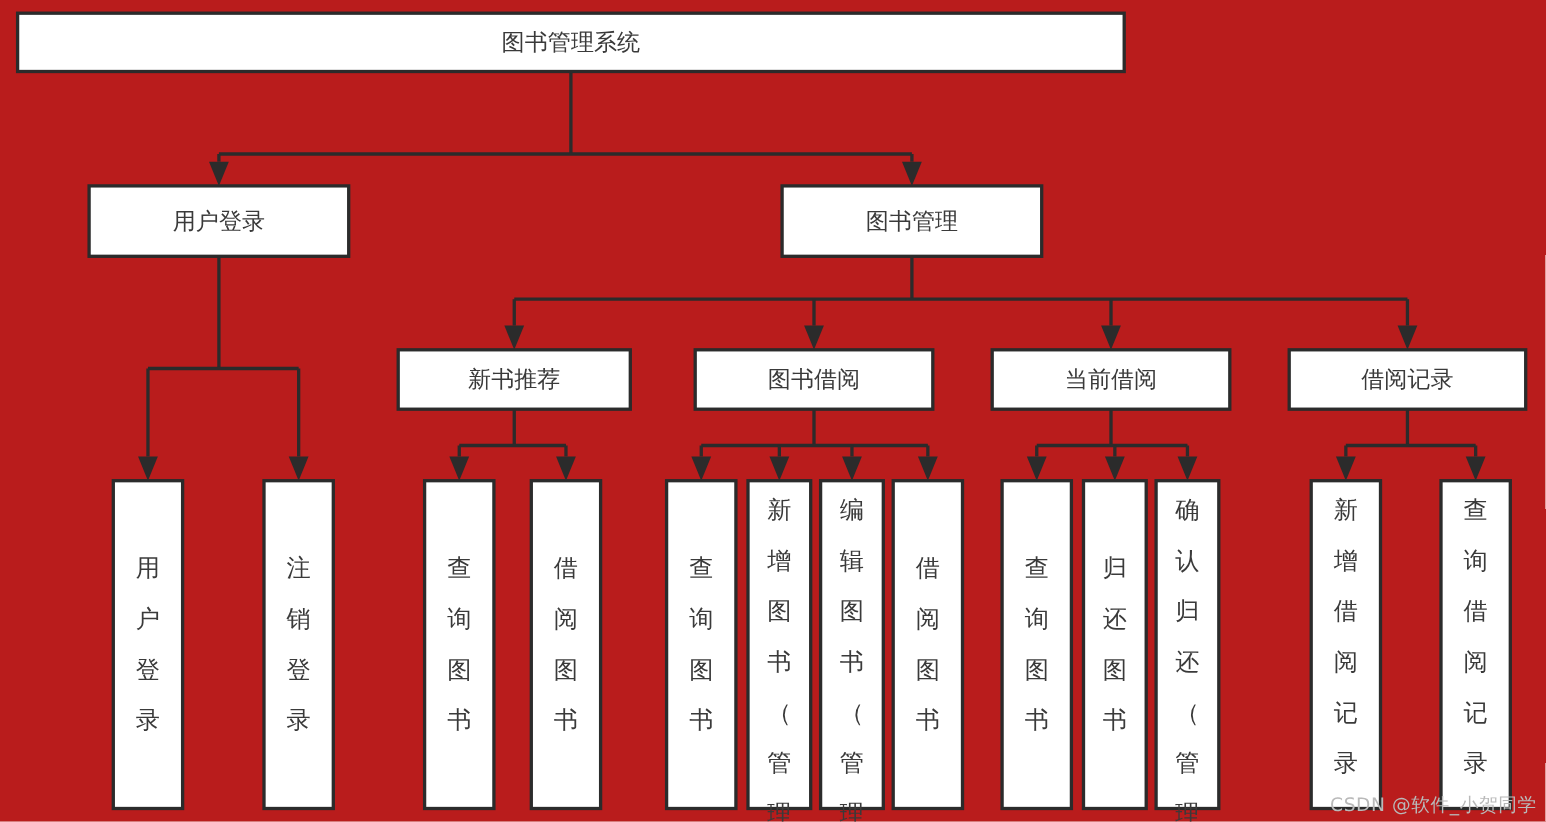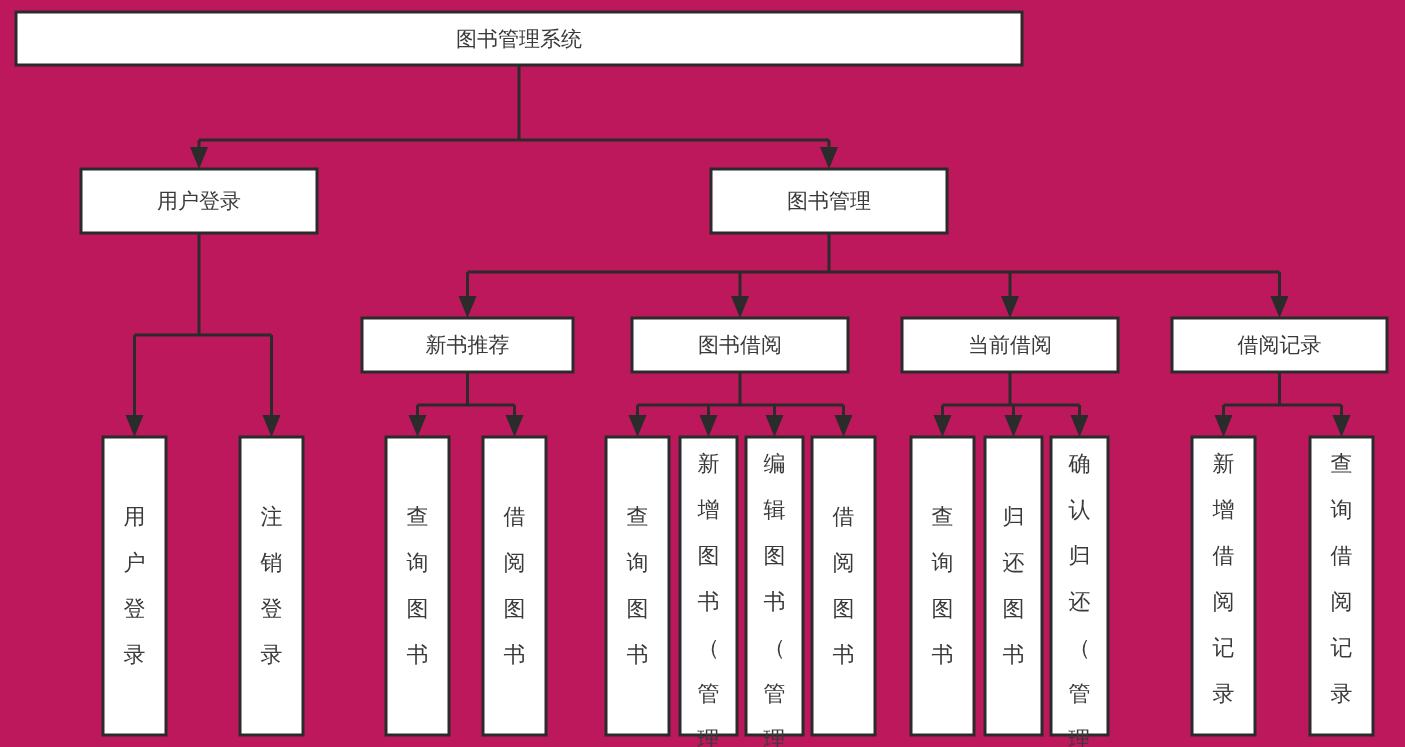--- a/index.html
+++ b/index.html
@@ -4,21 +4,21 @@
 <style>
   html,body{margin:0;padding:0;background:#ffffff;}
   body{
     font-family:"DejaVu Sans","Liberation Sans",sans-serif;
     -webkit-font-smoothing:antialiased;
   }
   #stage{
     position:relative;
     width:1405px;
     height:747px;
-    background:#be185d;
+    background:#b91c1c;
     overflow:hidden;
   }
   #diagram{
     position:absolute;
     left:0; top:0;
     width:1405px;
     height:747px;
     display:block;
   }
   .node-rect{
@@ -196,13 +196,14 @@
         <g>
           <rect x="1192" y="437" width="63" height="298" class="node-rect"></rect>
           <text x="1223.5" class="leaf-label"><tspan x="1223.5" y="471">新</tspan><tspan x="1223.5" y="517">增</tspan><tspan x="1223.5" y="563">借</tspan><tspan x="1223.5" y="609">阅</tspan><tspan x="1223.5" y="655">记</tspan><tspan x="1223.5" y="701">录</tspan></text>
         </g>
         <g>
           <rect x="1310" y="437" width="63" height="298" class="node-rect"></rect>
           <text x="1341.5" class="leaf-label"><tspan x="1341.5" y="471">查</tspan><tspan x="1341.5" y="517">询</tspan><tspan x="1341.5" y="563">借</tspan><tspan x="1341.5" y="609">阅</tspan><tspan x="1341.5" y="655">记</tspan><tspan x="1341.5" y="701">录</tspan></text>
         </g>
       </g>
   </svg>
+  <div class="watermark">CSDN @软件_小贺同学</div>
 </div>
 
 </body></html>

